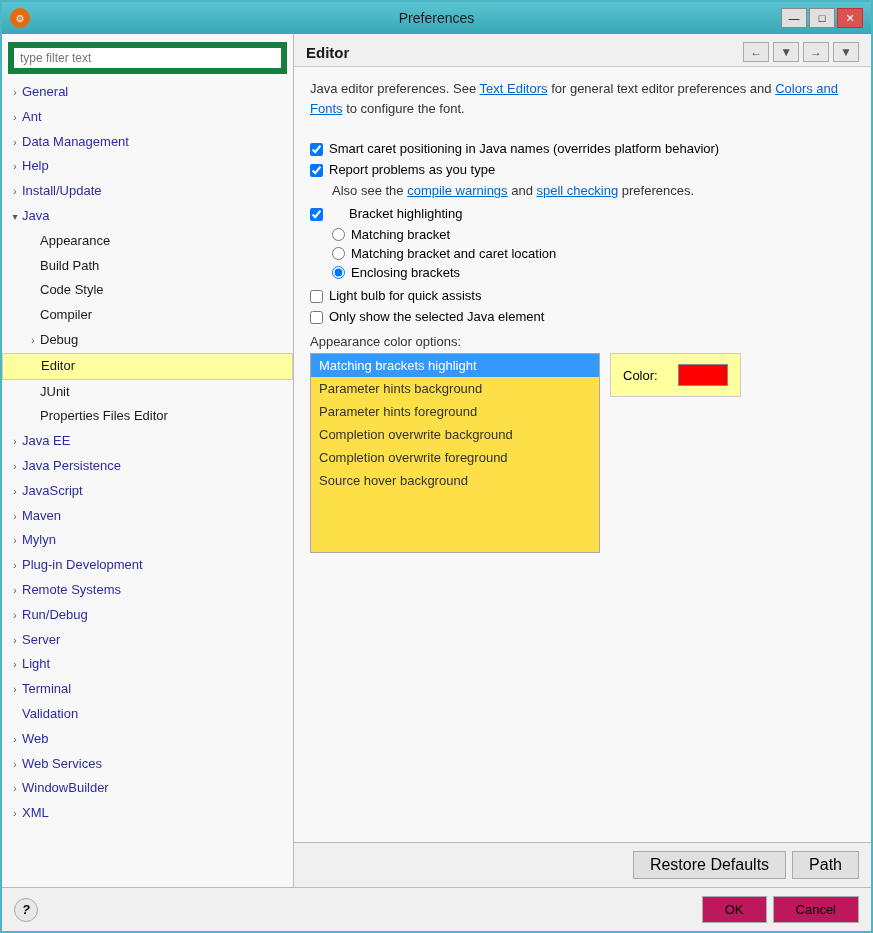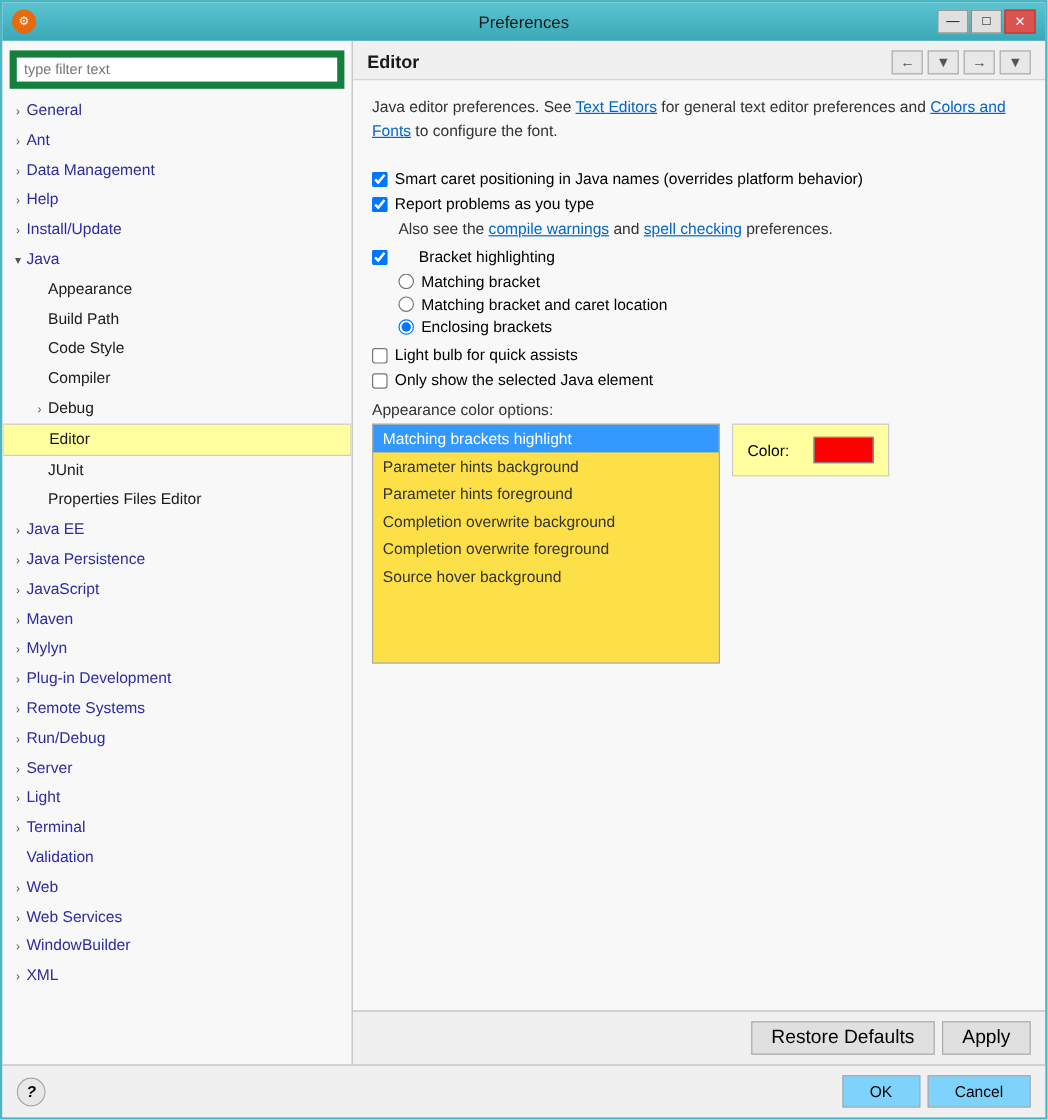--- a/index.html
+++ b/index.html
@@ -43,21 +43,21 @@
     .color-list li { padding: 4px 8px; cursor: pointer; color: #333; }
     .color-list li.selected { background: #3399ff; color: white; }
     .color-preview-box { background: #ffffa0; border: 1px solid #ccc; padding: 10px 12px; display: flex; align-items: center; gap: 20px; }
     .color-swatch { width: 50px; height: 22px; background: #ff0000; border: 1px solid #888; cursor: pointer; }
     .bottom-bar { border-top: 1px solid #bbb; padding: 8px 12px; display: flex; justify-content: flex-end; gap: 6px; background: #f0f0f0; }
     .bottom-bar button { padding: 4px 16px; border: 1px solid #aaa; background: #e8e8e8; cursor: pointer; font-size: 16px; }
     .bottom-bar button.primary { background: #e0e0e0; }
     .dialog-footer { border-top: 1px solid #bbb; padding: 8px 12px; display: flex; justify-content: space-between; align-items: center; background: #f0f0f0; }
     .footer-help { width: 24px; height: 24px; border-radius: 50%; border: 1px solid #aaa; background: #e8e8e8; display: flex; align-items: center; justify-content: center; cursor: pointer; font-style: italic; font-weight: bold; }
     .footer-buttons { display: flex; gap: 6px; }
-    .footer-buttons button { padding: 5px 22px; border: 1px solid #aaa; background: #7dd3fc; cursor: pointer; font-size: 13px; }
+    .footer-buttons button { padding: 5px 22px; border: 1px solid #aaa; background: #be185d; cursor: pointer; font-size: 13px; }
   </style>
 </head>
 <body>
 
 <div class="window">
 
   <div class="title-bar">
     <div class="title-bar-left">
       <div class="title-bar-icon">⚙</div>
     </div>
@@ -178,21 +178,21 @@
             <div class="color-preview-box">
               <label>Color:</label>
               <div class="color-swatch"></div>
             </div>
           </div>
         </div>
       </div>
 
       <div class="bottom-bar">
         <button class="primary">Restore Defaults</button>
-        <button class="primary">Apply</button>
+        <button class="primary">Path</button>
       </div>
     </div>
   </div>
 
   <div class="dialog-footer">
     <button class="footer-help">?</button>
     <div class="footer-buttons">
       <button>OK</button>
       <button>Cancel</button>
     </div>

